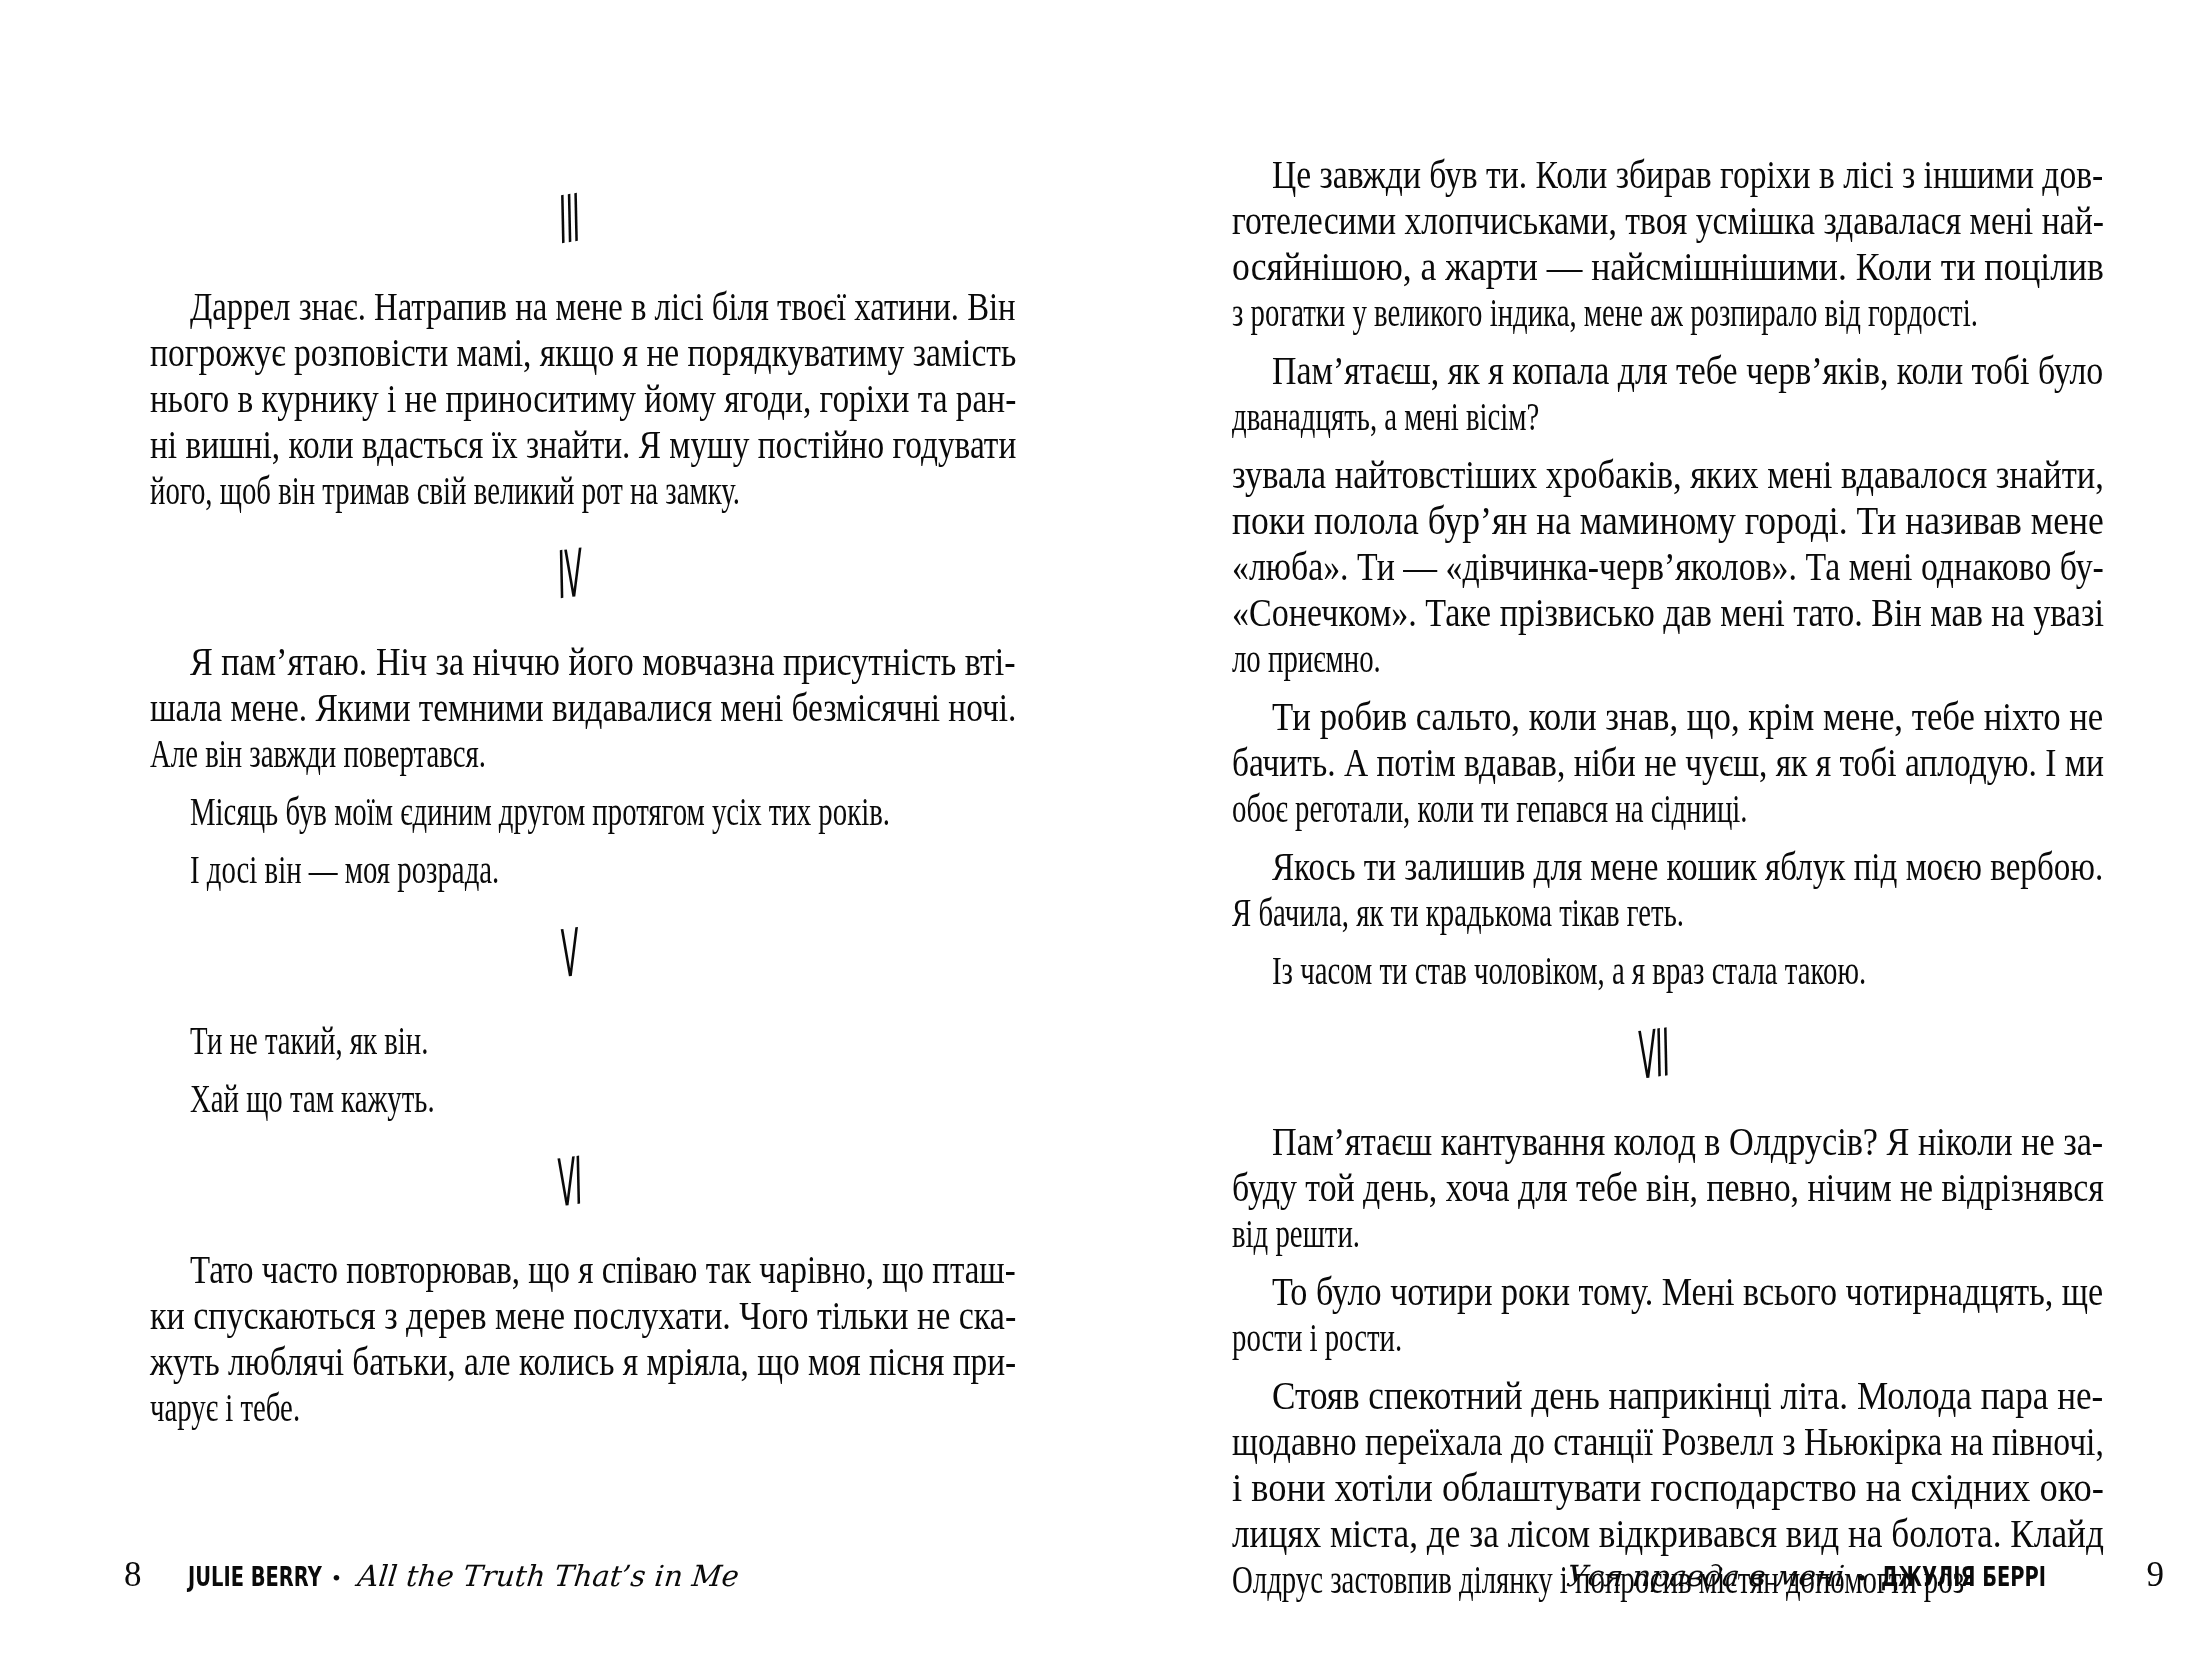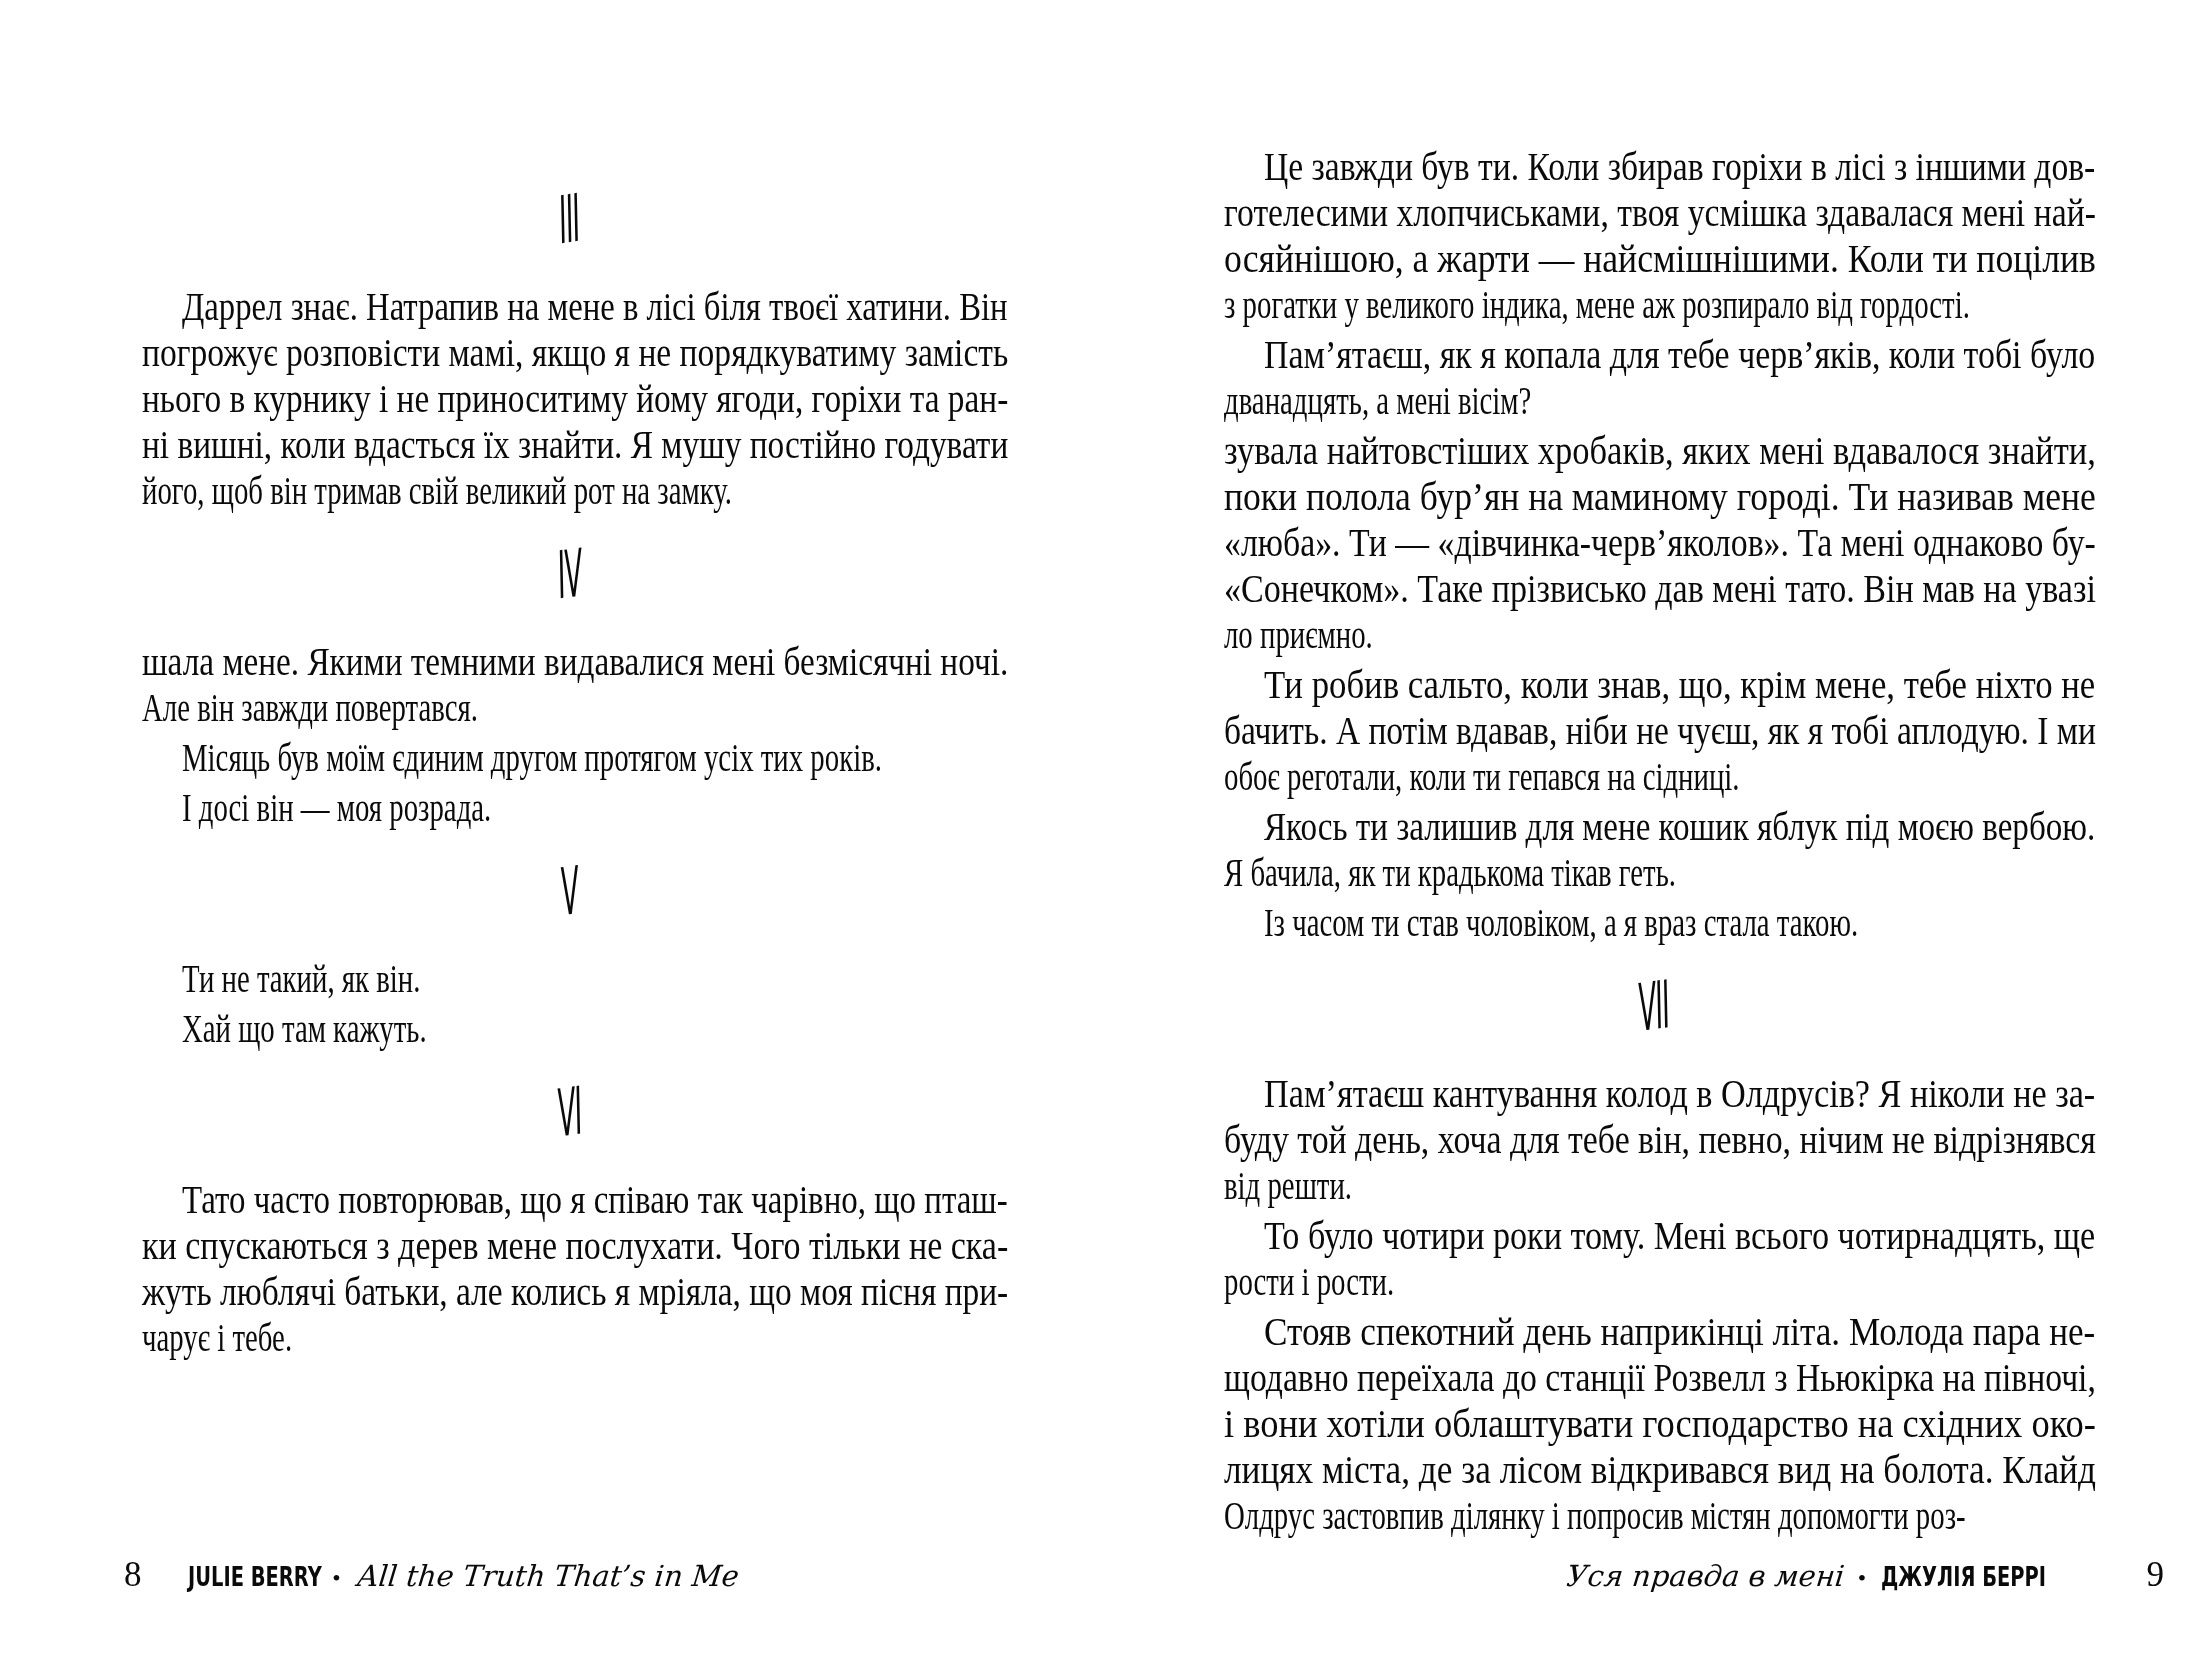--- a/index.html
+++ b/index.html
@@ -13,21 +13,21 @@
   }
   .spread { position: absolute; inset: 0; }
   .page { position: absolute; top: 0; height: 1654px; background: #ffffff; }
   .page.left  { left: 0;      width: 1102px; }
   .page.right { left: 1103px; width: 1102px; }
 
   .text-block { position: absolute; }
   .page.left  .text-block { left: 138px; top: 159px; width: 863px; }
   .page.right .text-block { left: 117px; top: 140px; width: 868px; }
 
-  .para { margin: 4px; }
+  .para { margin: 12px; }
   .line {
     height: 46px;
     line-height: 46px;
     font-size: 40px;
     white-space: nowrap;
     text-align: left;
   }
   .ink { display: inline-block; transform-origin: 0 100%; }
   .line.first .ink { margin-left: 40px; }
 
@@ -95,20 +95,21 @@
           <div class="line first"><span class="ink" style="transform: scaleX(0.818353);">Даррел знає. Натрапив на мене в лісі біля твоєї хатини. Він</span></div>
           <div class="line"><span class="ink" style="transform: scaleX(0.838872);">погрожує розповісти мамі, якщо я не порядкуватиму замість</span></div>
           <div class="line"><span class="ink" style="transform: scaleX(0.833058);">нього в курнику і не приноситиму йому ягоди, горіхи та ран-</span></div>
           <div class="line"><span class="ink" style="transform: scaleX(0.833496);">ні вишні, коли вдасться їх знайти. Я мушу постійно годувати</span></div>
           <div class="line last"><span class="ink" style="transform: scaleX(0.72);">його, щоб він тримав свій великий рот на замку.</span></div>
         </div>
         <div class="section-heading">
           <span class="numeral">IV</span>
         </div>
         <div class="para">
+          <div class="line first"><span class="ink" style="transform: scaleX(0.850783);">Я пам’ятаю. Ніч за ніччю його мовчазна присутність вті-</span></div>
           <div class="line"><span class="ink" style="transform: scaleX(0.831933);">шала мене. Якими темними видавалися мені безмісячні ночі.</span></div>
           <div class="line last"><span class="ink" style="transform: scaleX(0.72);">Але він завжди повертався.</span></div>
         </div>
         <div class="para">
           <div class="line first last"><span class="ink" style="transform: scaleX(0.72);">Місяць був моїм єдиним другом протягом усіх тих років.</span></div>
         </div>
         <div class="para">
           <div class="line first last"><span class="ink" style="transform: scaleX(0.72);">І досі він — моя розрада.</span></div>
         </div>
         <div class="section-heading">

